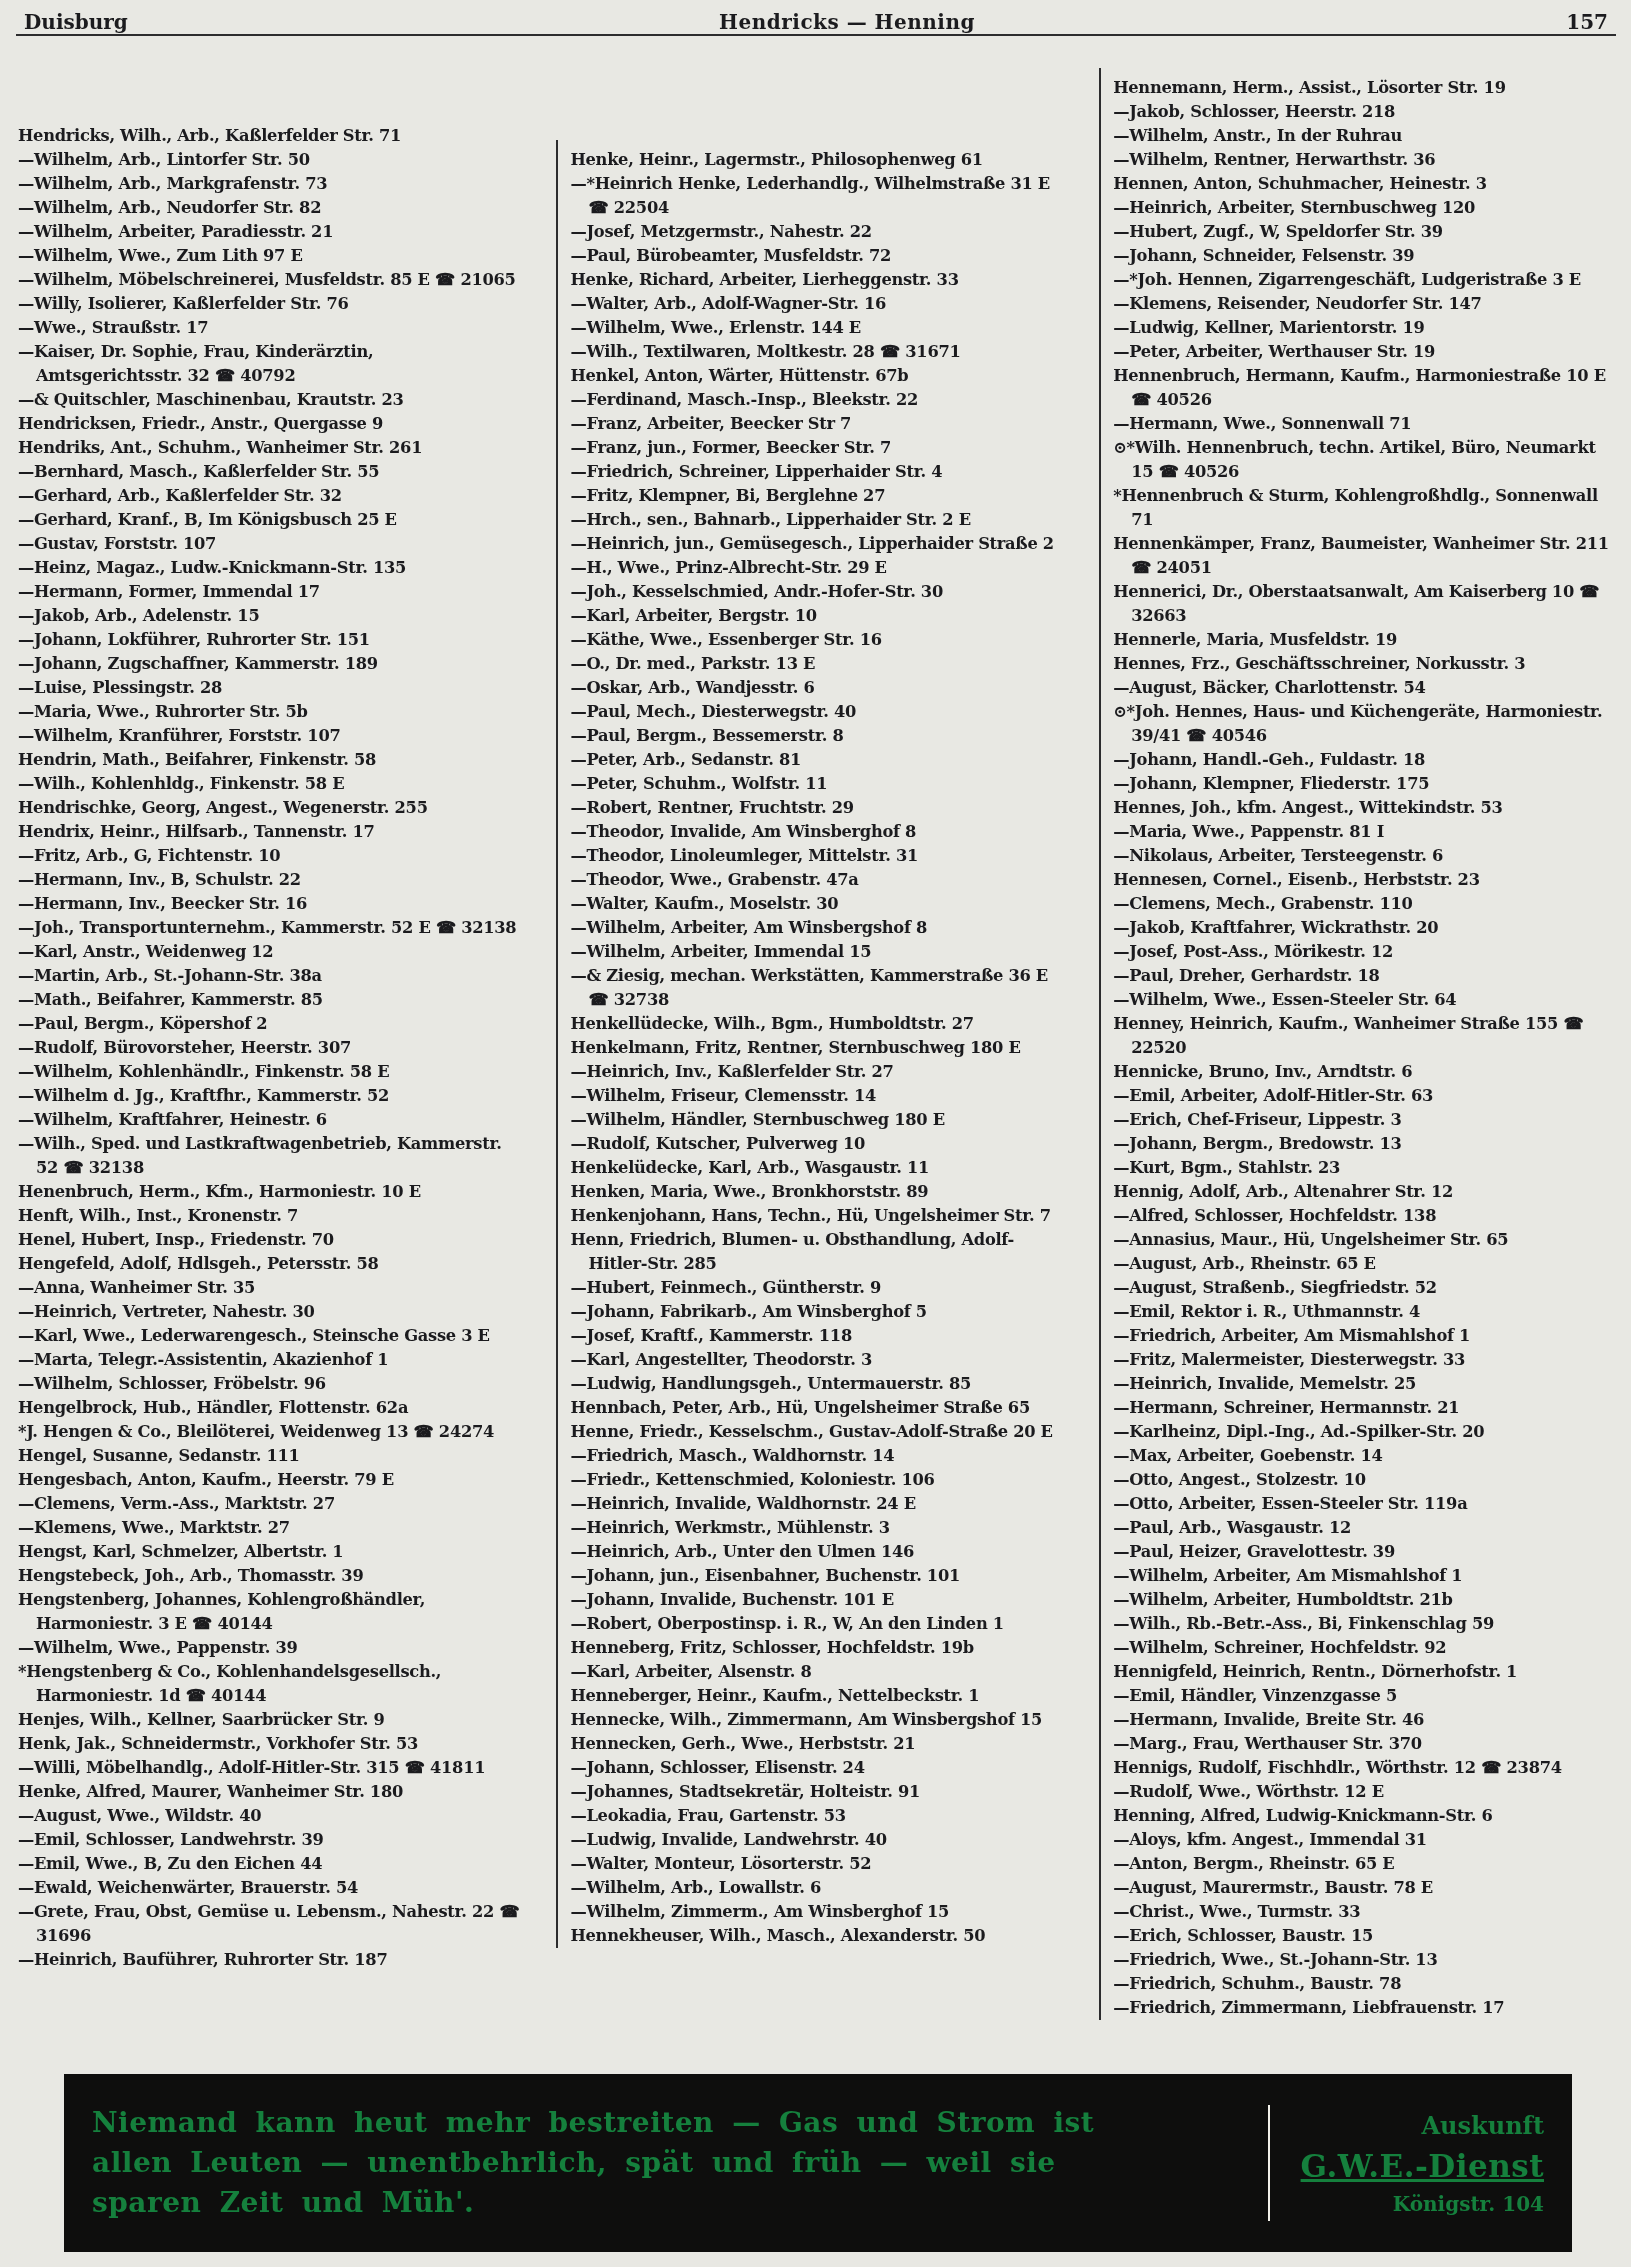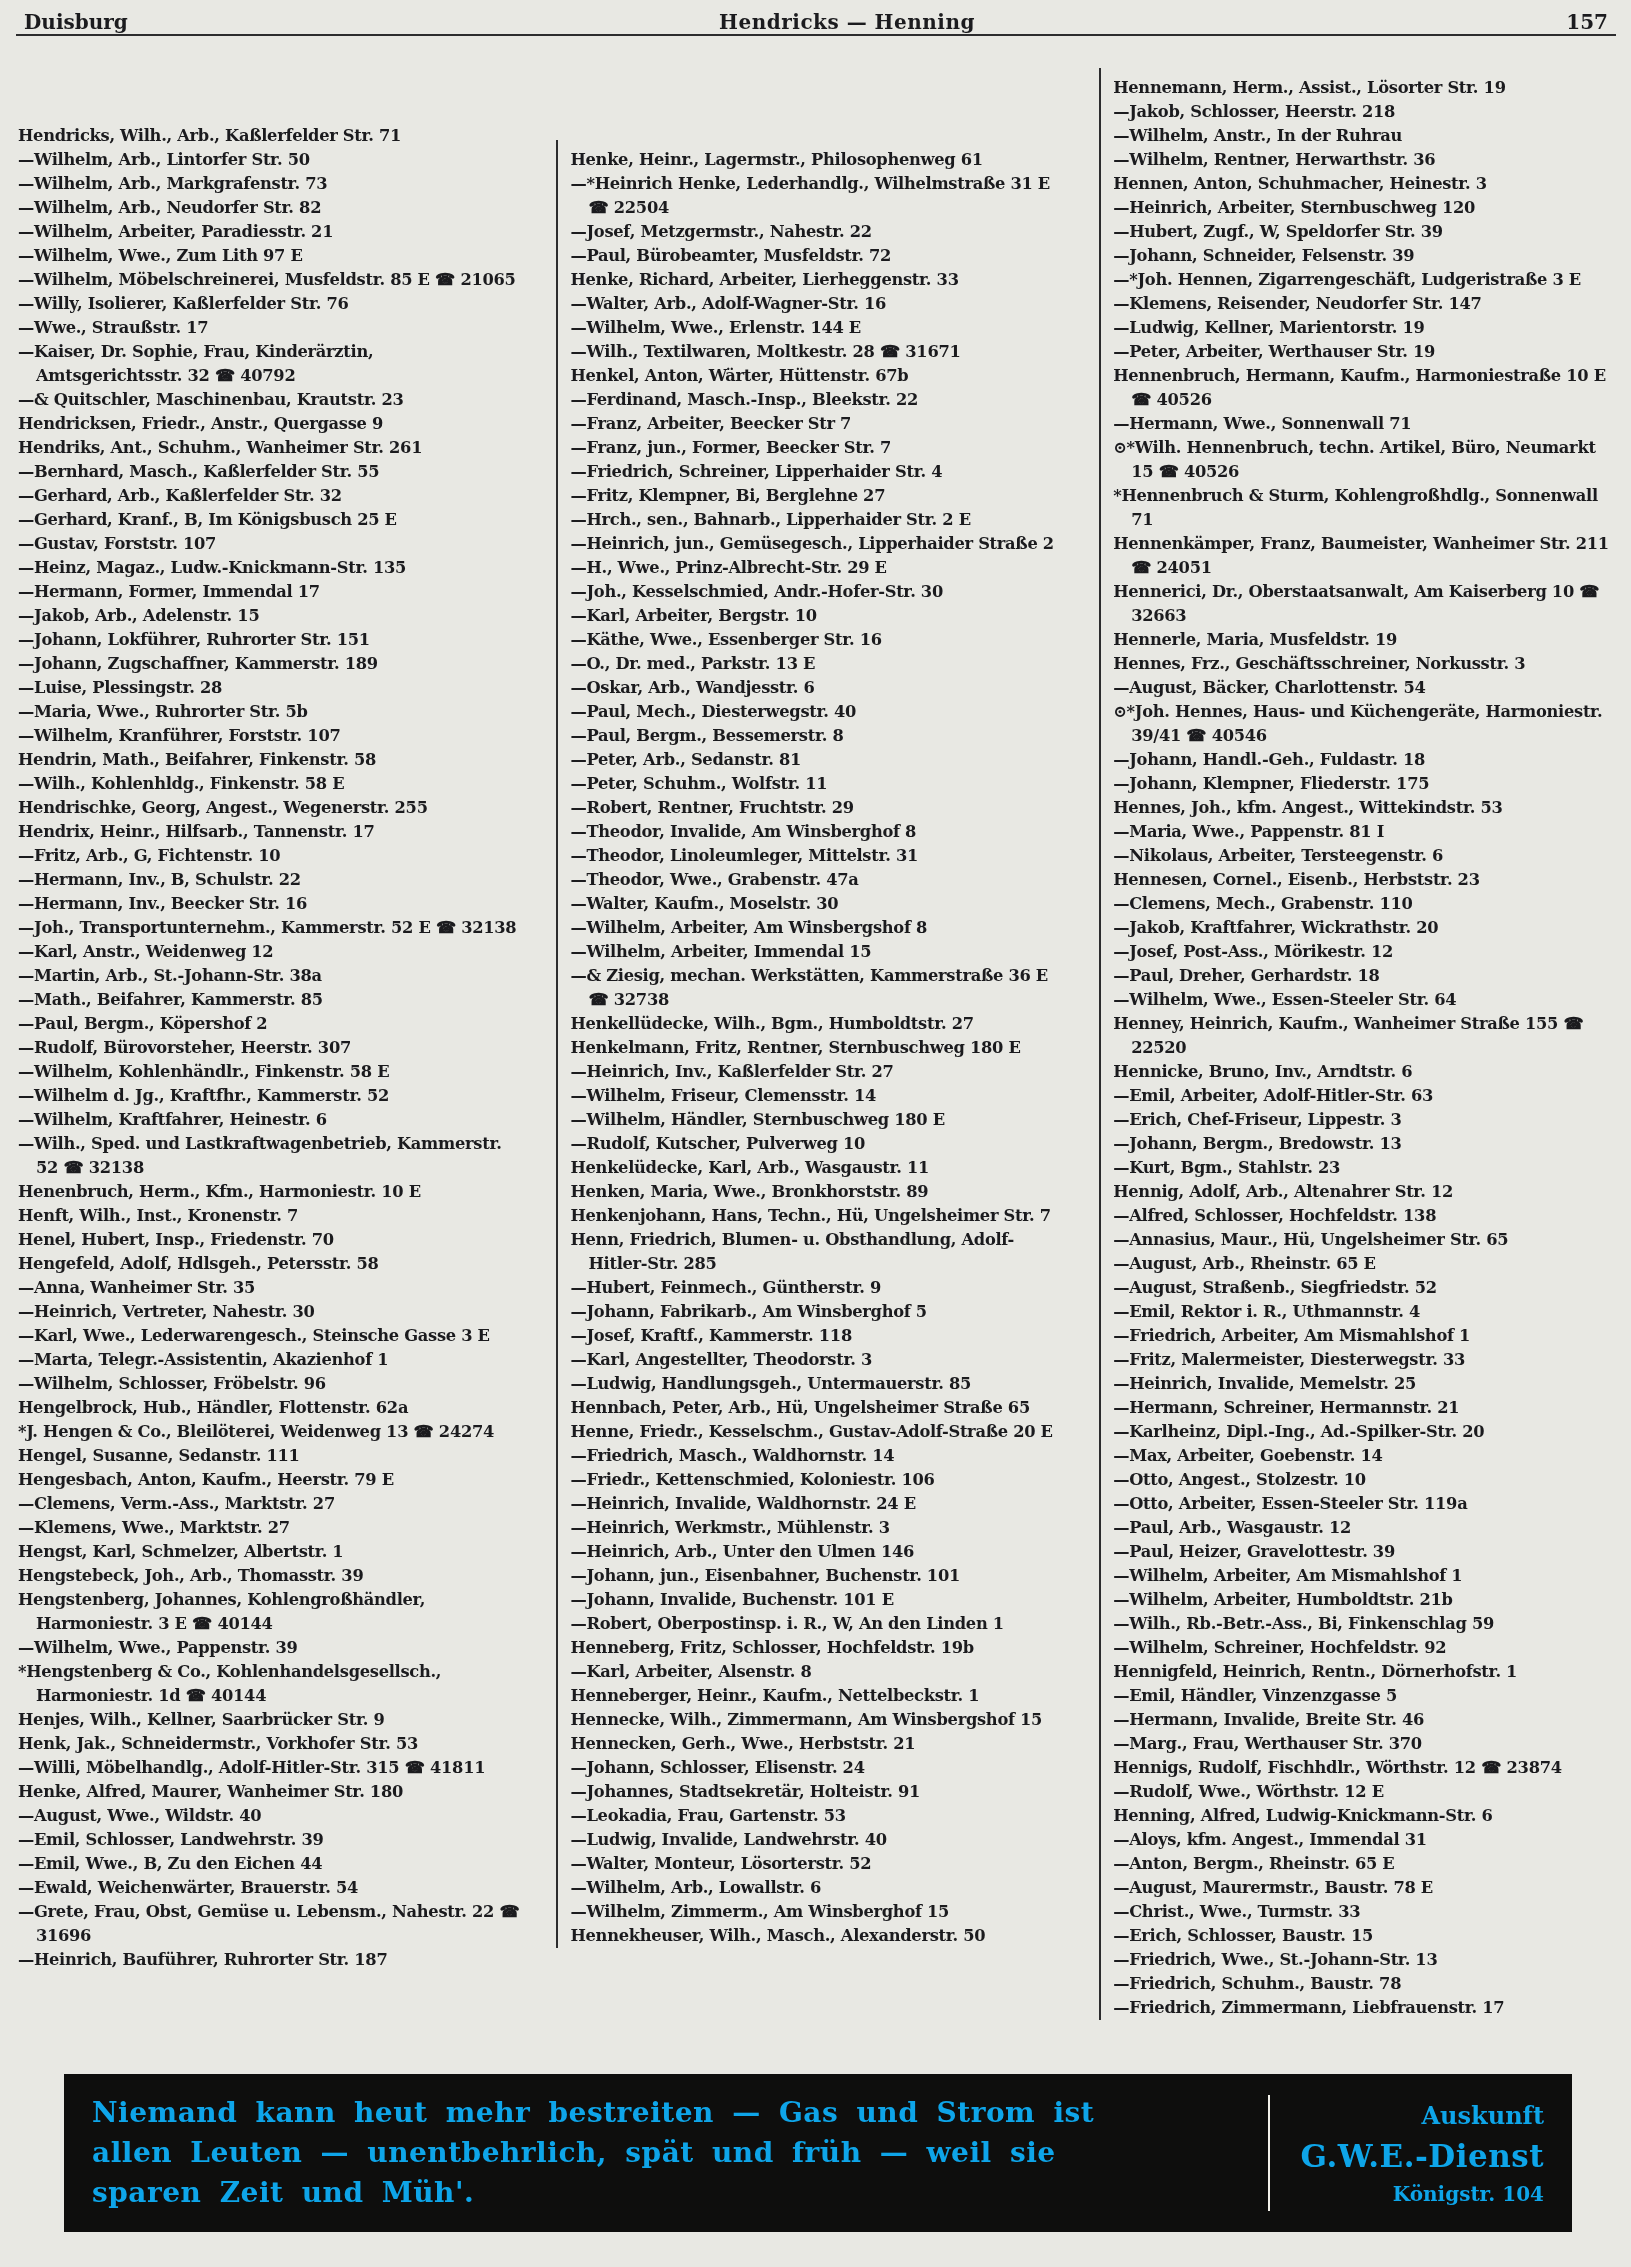--- a/index.html
+++ b/index.html
@@ -53,24 +53,24 @@
     padding-left: 18px;
     text-indent: -18px;
     letter-spacing: -0.3px;
     white-space: normal;
   }
 
   
   .footer-ad {
     margin: 22px 46px 0 50px;
     background: #0e0e0d;
-    color: #0ea5e9;
+    color: #15803d;
     display: flex;
     align-items: stretch;
-    padding: 19px 28px;
+    padding: 29px 28px;
     min-height: 117px;
     box-sizing: border-box;
   }
   .ad-slogan {
     flex: 1;
     display: flex;
     flex-direction: column;
     justify-content: center;
     font-weight: bold;
     font-size: 28px;
@@ -85,21 +85,21 @@
   }
   .ad-info {
     width: 248px;
     display: flex;
     flex-direction: column;
     justify-content: center;
     align-items: flex-end;
     text-align: center;
   }
   .ad-info .l1 { font-size: 24px; font-weight: bold; margin-bottom: 8px; }
-  .ad-info .l2 { font-size: 31px; font-weight: bold; margin-bottom: 8px; letter-spacing: 0.5px; }
+  .ad-info .l2 { font-size: 31px; font-weight: bold; margin-bottom: 8px; letter-spacing: 0.5px; text-decoration: underline; }
   .ad-info .l3 { font-size: 20px; font-weight: bold; }
 </style>
 </head>
 <body>
 
 <div class="page">
 
   <div class="page-header">
     <span class="place">Duisburg</span>
     <span class="title">Hendricks — Henning</span>

